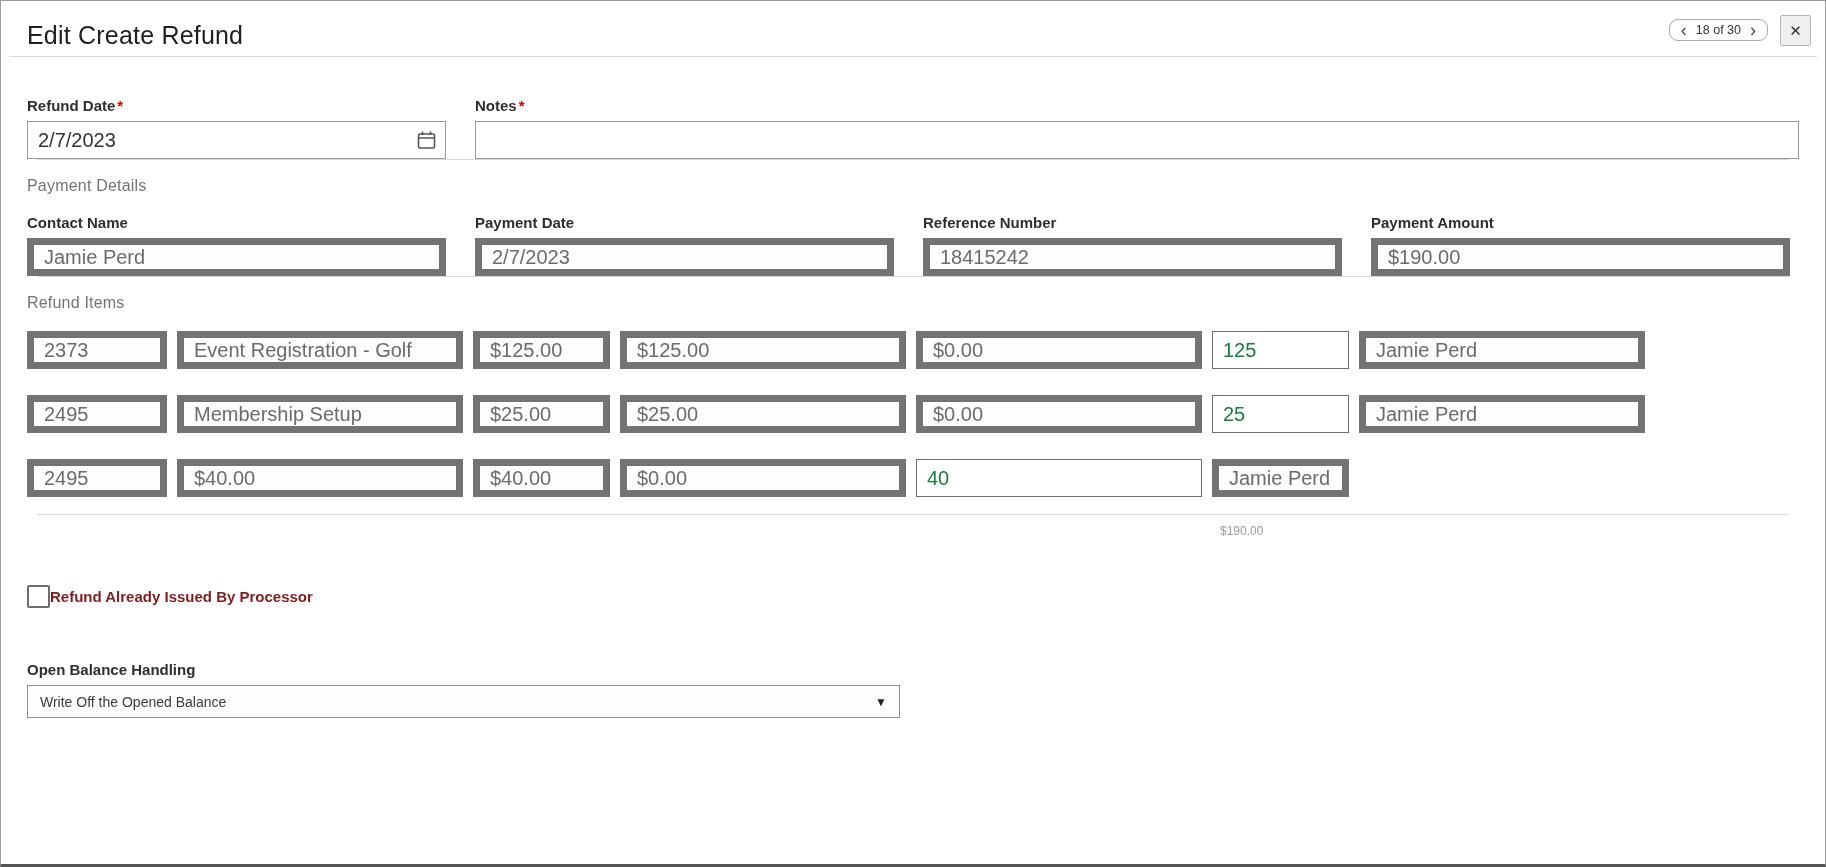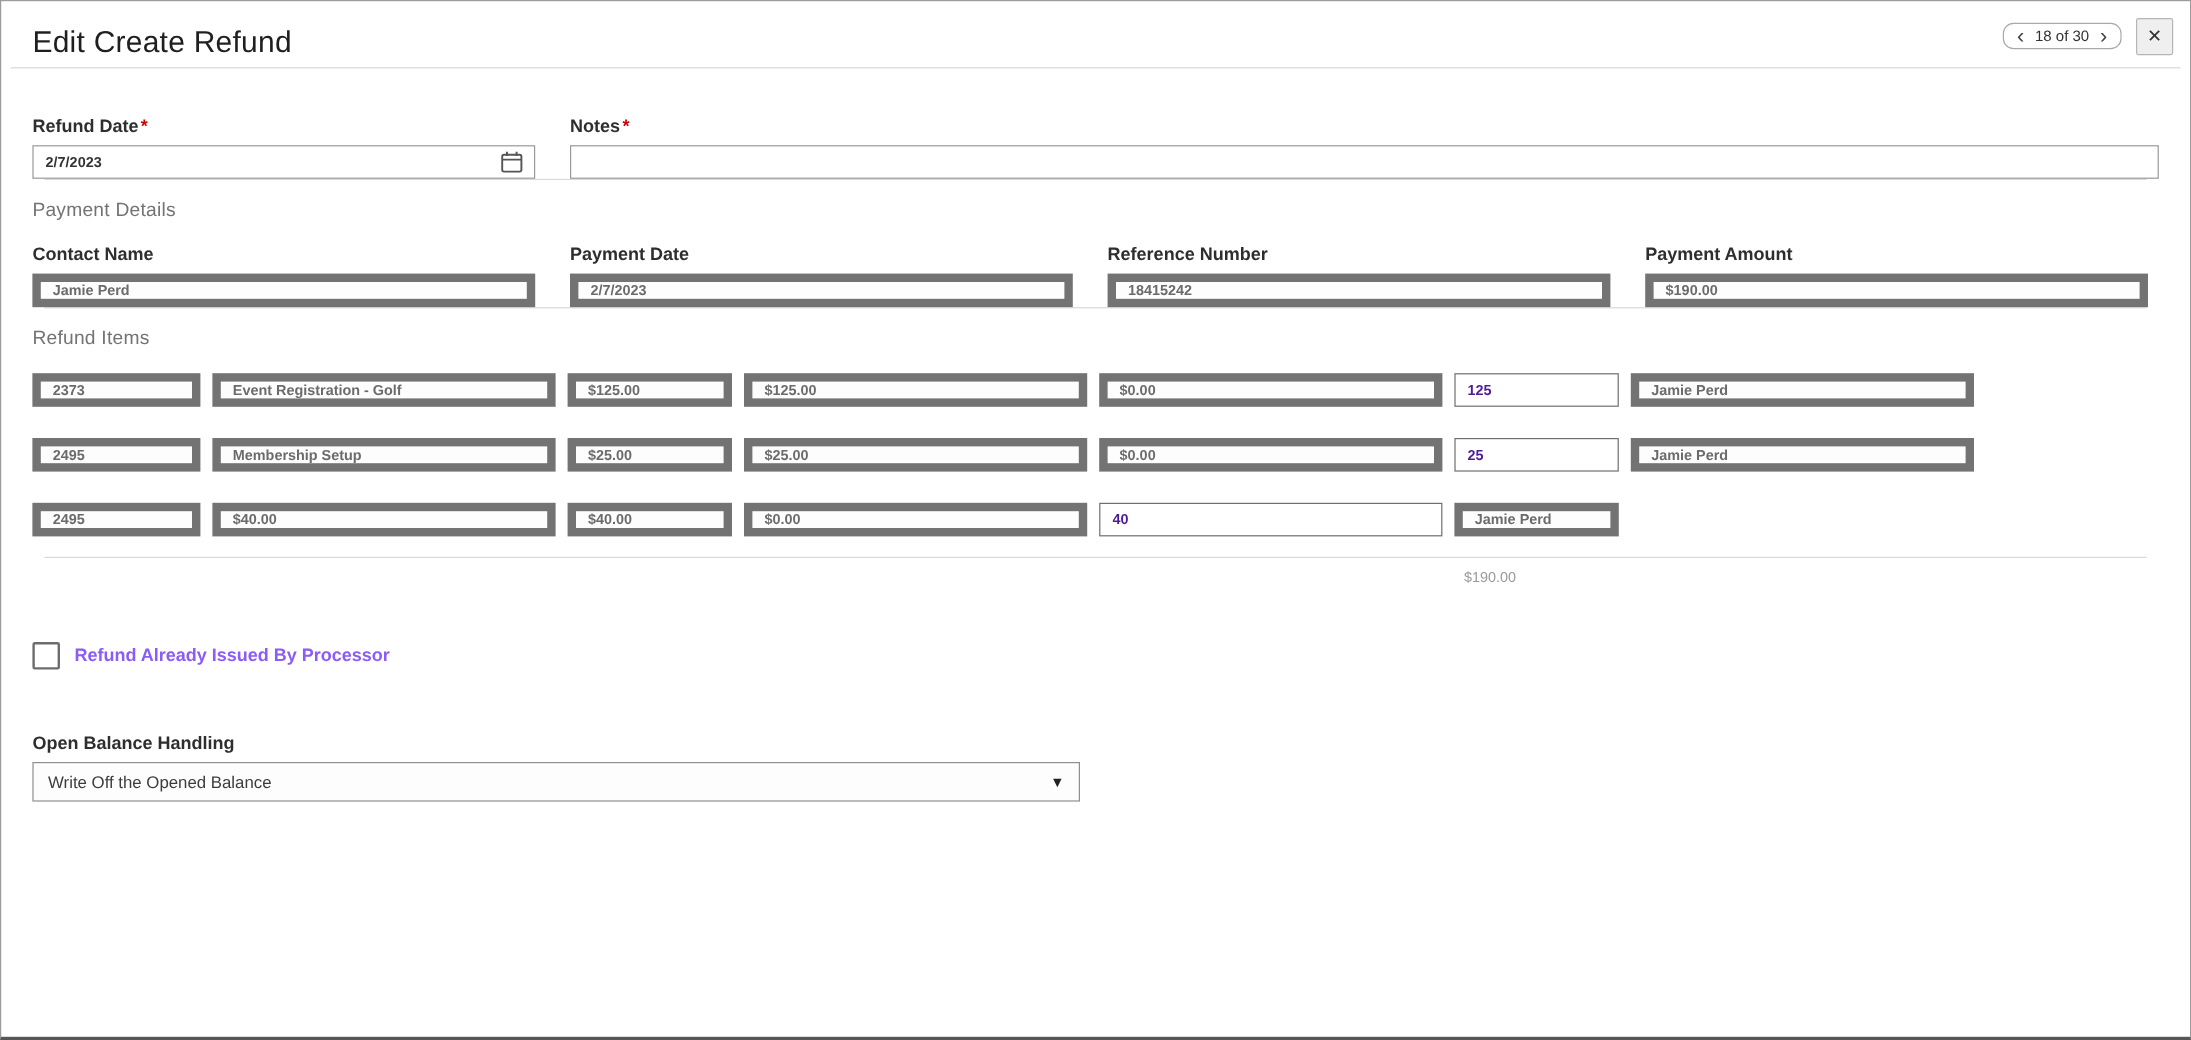--- a/index.html
+++ b/index.html
@@ -44,29 +44,29 @@
 
   
   .content { padding:0 26px; }
 
   label.f-label {
     display:block; font-size:15px; font-weight:600; color:#2e2e2e; margin-bottom:7px;
   }
   .req { color:#cc0000; margin-left:2px; font-weight:600; }
 
   input.txt {
-    height:28px; border:1px solid #999; background:#fff;
-    font-family:inherit; font-size:12px; color:#333;
-    padding:0 10px; width:100%; outline:none;font-weight:bold;
+    height:38px; border:1px solid #999; background:#fff;
+    font-family:inherit; font-size:20px; color:#333;
+    padding:0 10px; width:100%; outline:none;
   }
   input.txt.readonly {
     border:7px solid #737373; color:#6b6b6b; background:#fdfdfd;
   }
   input.txt.editable {
-    border:1px solid #6e6e6e; color:#4c1d95;
+    border:1px solid #6e6e6e; color:#15803d;
   }
 
   .top-fields { display:flex; gap:29px; margin-top:40px; }
   .fld-refund-date { width:419px; flex:0 0 419px; }
   .fld-notes { flex:1; }
   .input-wrap { position:relative; }
   .input-wrap input { padding-right:38px; }
   .cal-icon {
     position:absolute; right:10px; top:50%; transform:translateY(-50%);
     width:19px; height:19px; pointer-events:none;
@@ -98,21 +98,21 @@
     font-size:12px; color:#9a9a9a; margin:9px 0 0 1193px;
   }
 
   
   .checkbox-row { display:flex; align-items:center; margin-top:47px; }
   .checkbox {
     width:23px; height:23px; border:2px solid #6d6d6d; background:#fff;
     display:inline-block; cursor:pointer; border-radius:2px;
   }
   .checkbox-row .cb-label {
-    font-size:15px; font-weight:600; color:#8b5cf6; margin-left:12px; cursor:default;
+    font-size:15px; font-weight:600; color:#7f1d1d; cursor:default;
   }
 
   .obh { margin-top:53px; }
   .select {
     width:873px; height:33px; border:1px solid #8f8f8f; background:#fdfdfd;
     display:flex; align-items:center; padding:0 12px; cursor:pointer;
   }
   .select .sel-text { font-size:14px; color:#3c3c3c; }
   .select .caret { margin-left:auto; font-size:12px; color:#222; }
 </style>

